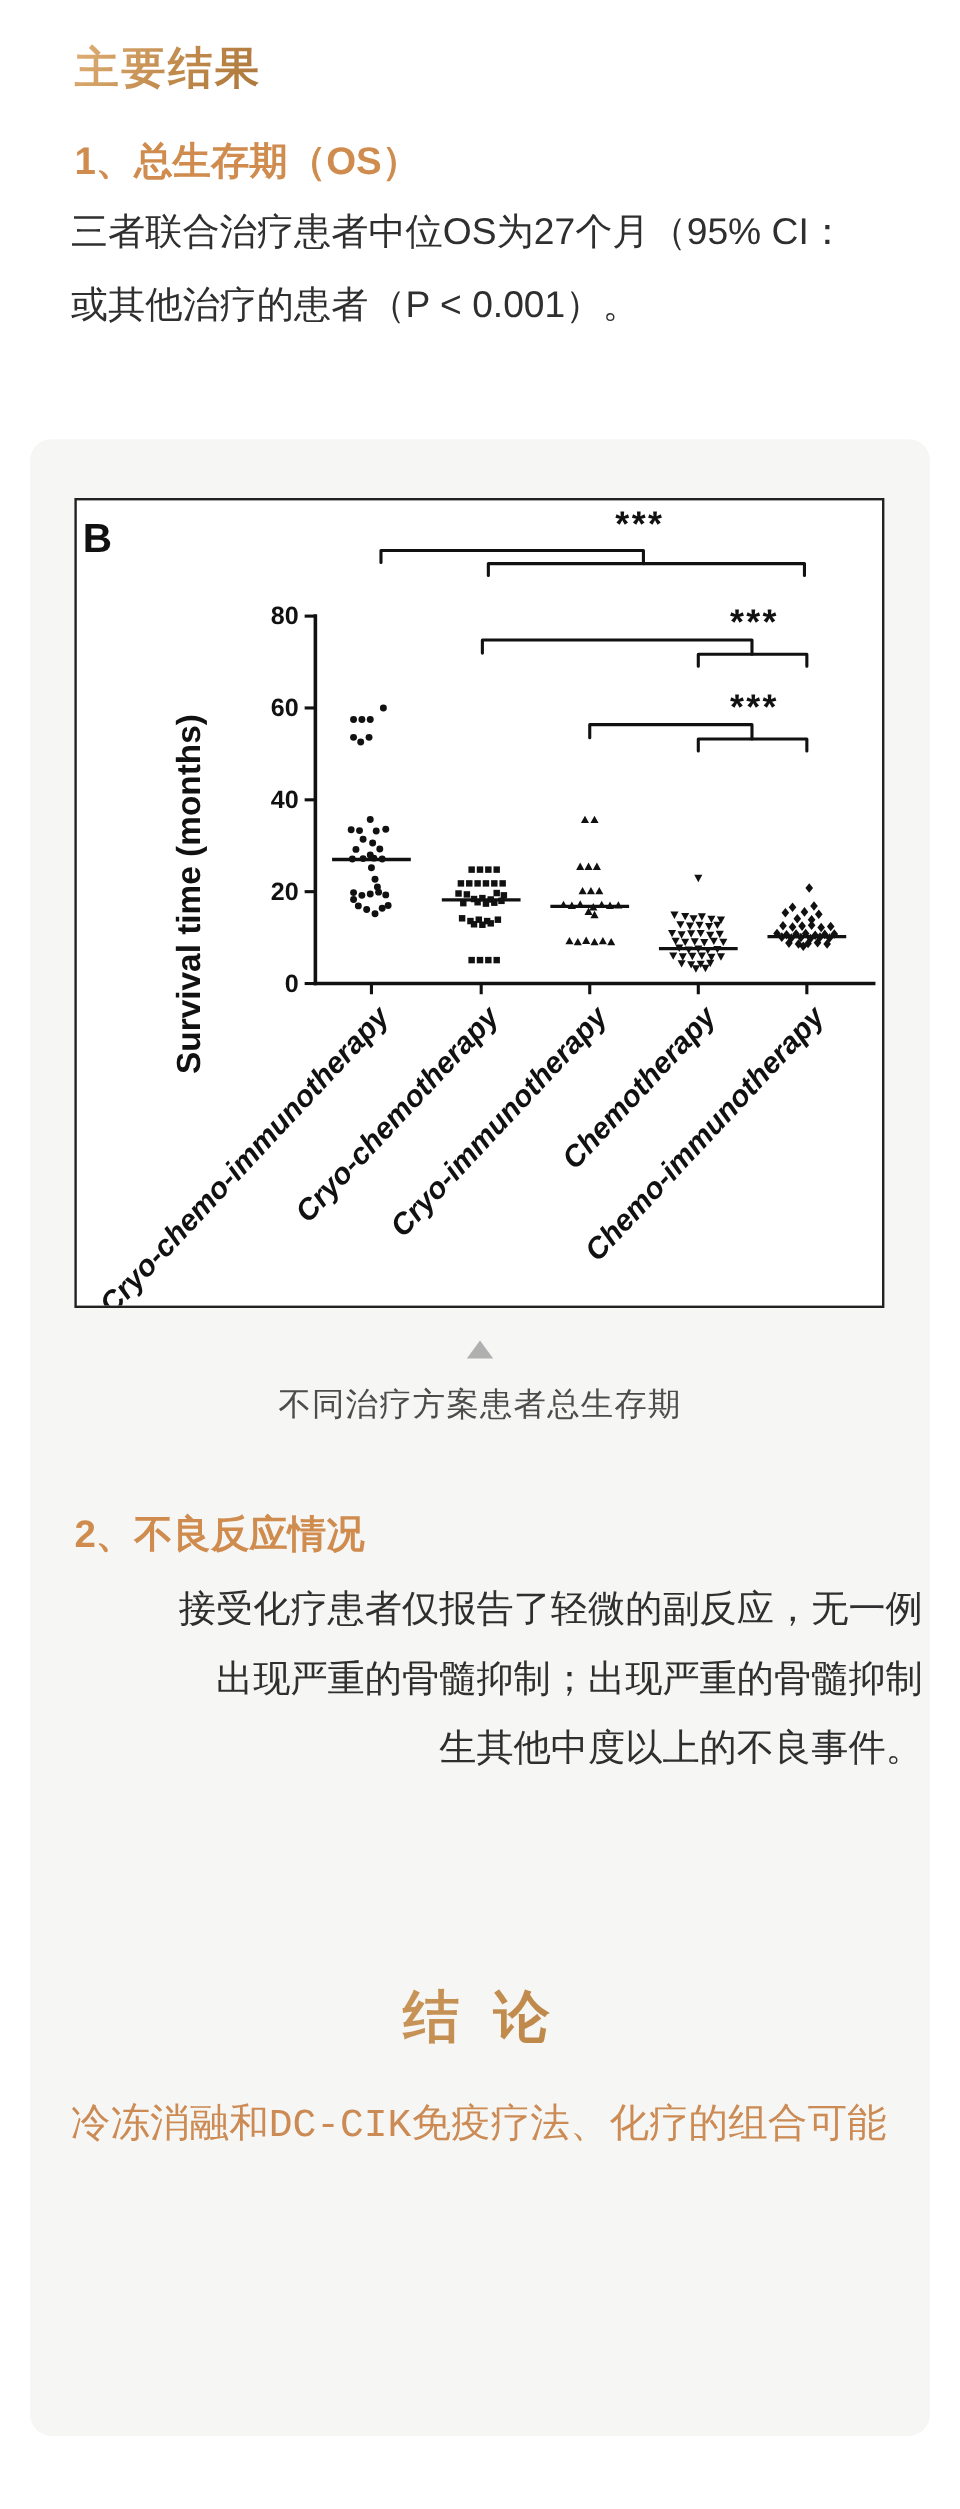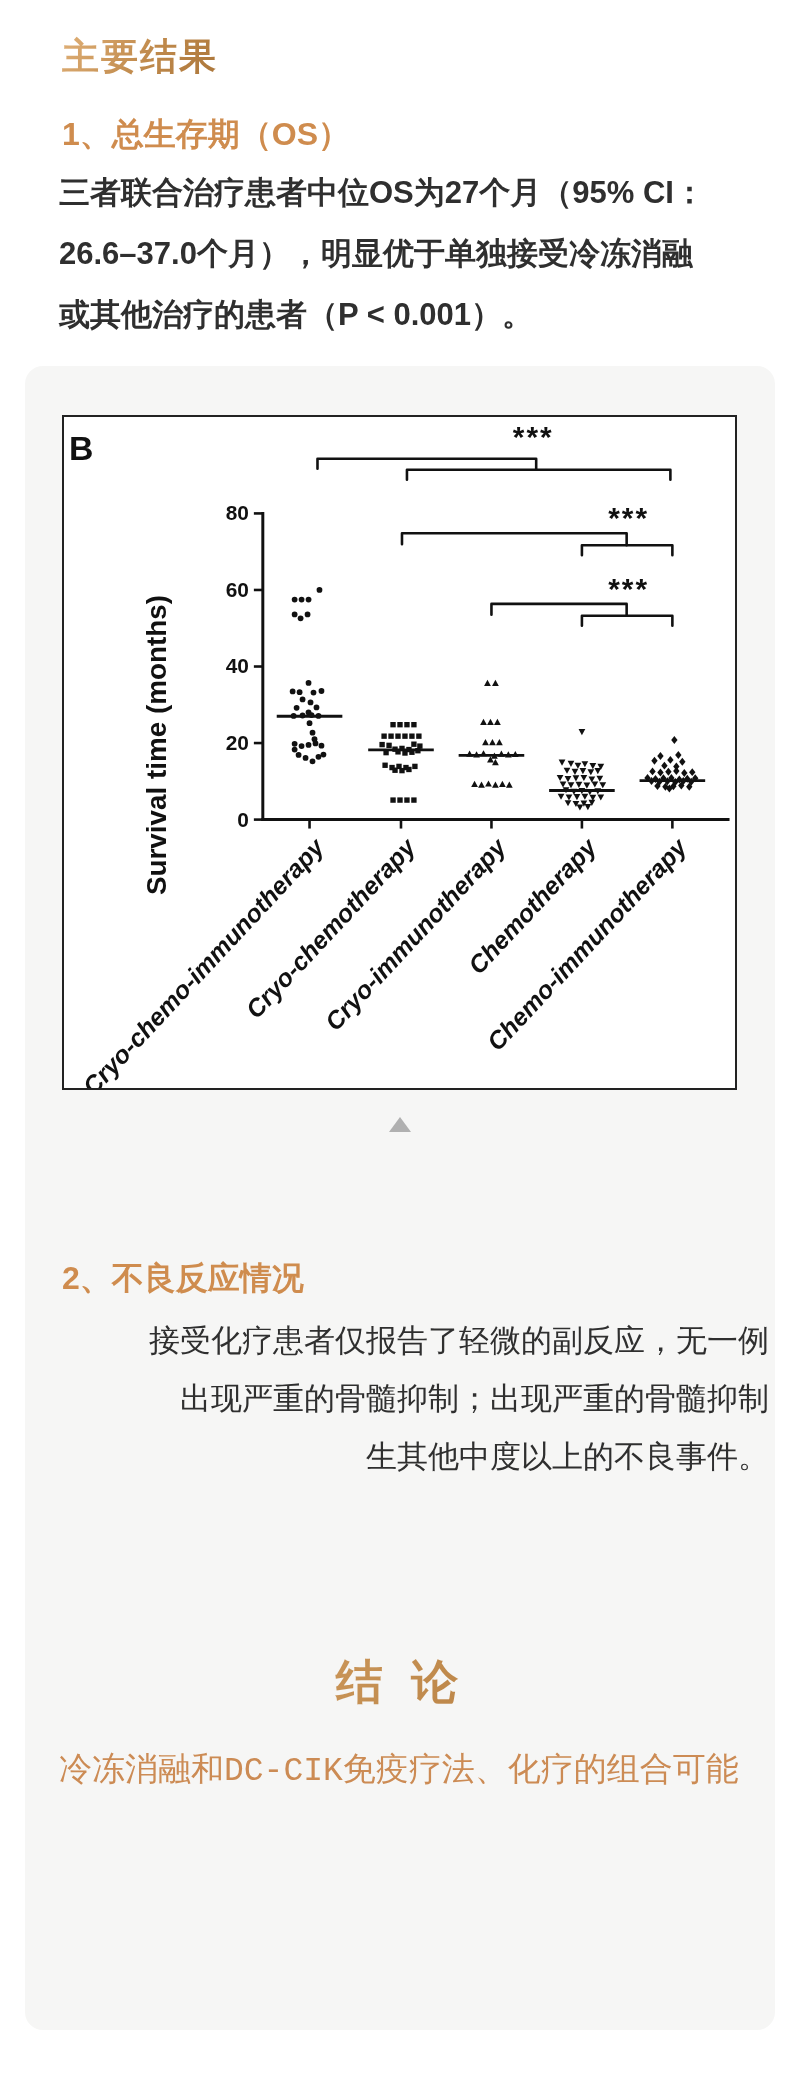--- a/index.html
+++ b/index.html
@@ -14,21 +14,21 @@
     background:linear-gradient(125deg,#e0b077 0%,#c08a4c 55%,#ab763a 100%);
     -webkit-background-clip:text;background-clip:text;
     color:#bb8243;-webkit-text-fill-color:transparent;
   }
   #main-title{position:absolute;left:62px;top:34px;font-size:37px;line-height:44px;letter-spacing:2px;}
   .orange-heading{position:absolute;left:62px;font-size:32px;line-height:40px;font-weight:bold;color:#cf8c4e;}
   #s1-heading{top:114px;}
   #s2-heading{top:1258px;}
   .body-para{position:absolute;left:59px;width:710px;color:#2f2f2f;}
   #para1{top:162px;font-size:31px;}
-  #para1 .ln{line-height:61px;height:61px;font-weight:bold;}
+  #para1 .ln{line-height:61px;height:61px;}
   #para2{top:1312px;font-size:31px;}
   #para2 .ln{line-height:58px;height:58px;text-align:right;}
   #card{
     position:absolute;left:25px;top:366px;width:750px;height:1664px;
     background:#f6f6f5;border-radius:18px;
   }
   #figure-panel{
     position:absolute;left:62px;top:415px;width:675px;height:675px;
     background:#ffffff;border:2px solid #222222;box-sizing:border-box;
   }
@@ -53,21 +53,20 @@
 <body>
 
 <div id="page">
 
   <div id="main-title" class="gold-serif">主要结果</div>
 
   <div id="s1-heading" class="orange-heading">1、总生存期（OS）</div>
 
   <div id="para1" class="body-para">
     <div class="ln">三者联合治疗患者中位OS为27个月（95% CI：</div>
-    <div class="ln">26.6–37.0个月），明显优于单独接受冷冻消融</div>
     <div class="ln">或其他治疗的患者（P &lt; 0.001）。</div>
   </div>
 
   <div id="card"></div>
 
   <div id="figure-panel">
     <svg id="chart-svg" viewBox="0 0 675 675">
         <text x="5" y="43" style="font-family:&quot;Liberation Sans&quot;,sans-serif;font-weight:bold;fill:#111111;font-size:34px;">B</text>
         <g stroke="#111111" stroke-width="3" stroke-linecap="square">
           <line x1="200" y1="97" x2="200" y2="405"></line>
@@ -290,20 +289,21 @@
           <polygon points="0,-4 3.2,0 0,4 -3.2,0" transform="translate(613,371.505)"></polygon>
           <polygon points="0,-4 3.2,0 0,4 -3.2,0" transform="translate(621,370.735)"></polygon>
           <polygon points="0,-4 3.2,0 0,4 -3.2,0" transform="translate(629,371.89)"></polygon>
           <polygon points="0,-4 3.2,0 0,4 -3.2,0" transform="translate(609,373.815)"></polygon>
         </g>
       </svg>
   </div>
 
   <div id="caption-triangle"></div>
 
+  <div id="figure-caption">不同治疗方案患者总生存期</div>
 
   <div id="s2-heading" class="orange-heading">2、不良反应情况</div>
 
   <div id="para2" class="body-para">
     <div class="ln">接受化疗患者仅报告了轻微的副反应，无一例</div>
     <div class="ln">出现严重的骨髓抑制；出现严重的骨髓抑制</div>
     <div class="ln">生其他中度以上的不良事件。</div>
   </div>
 
   <div id="conclusion-title" class="gold-serif">结 论</div>

